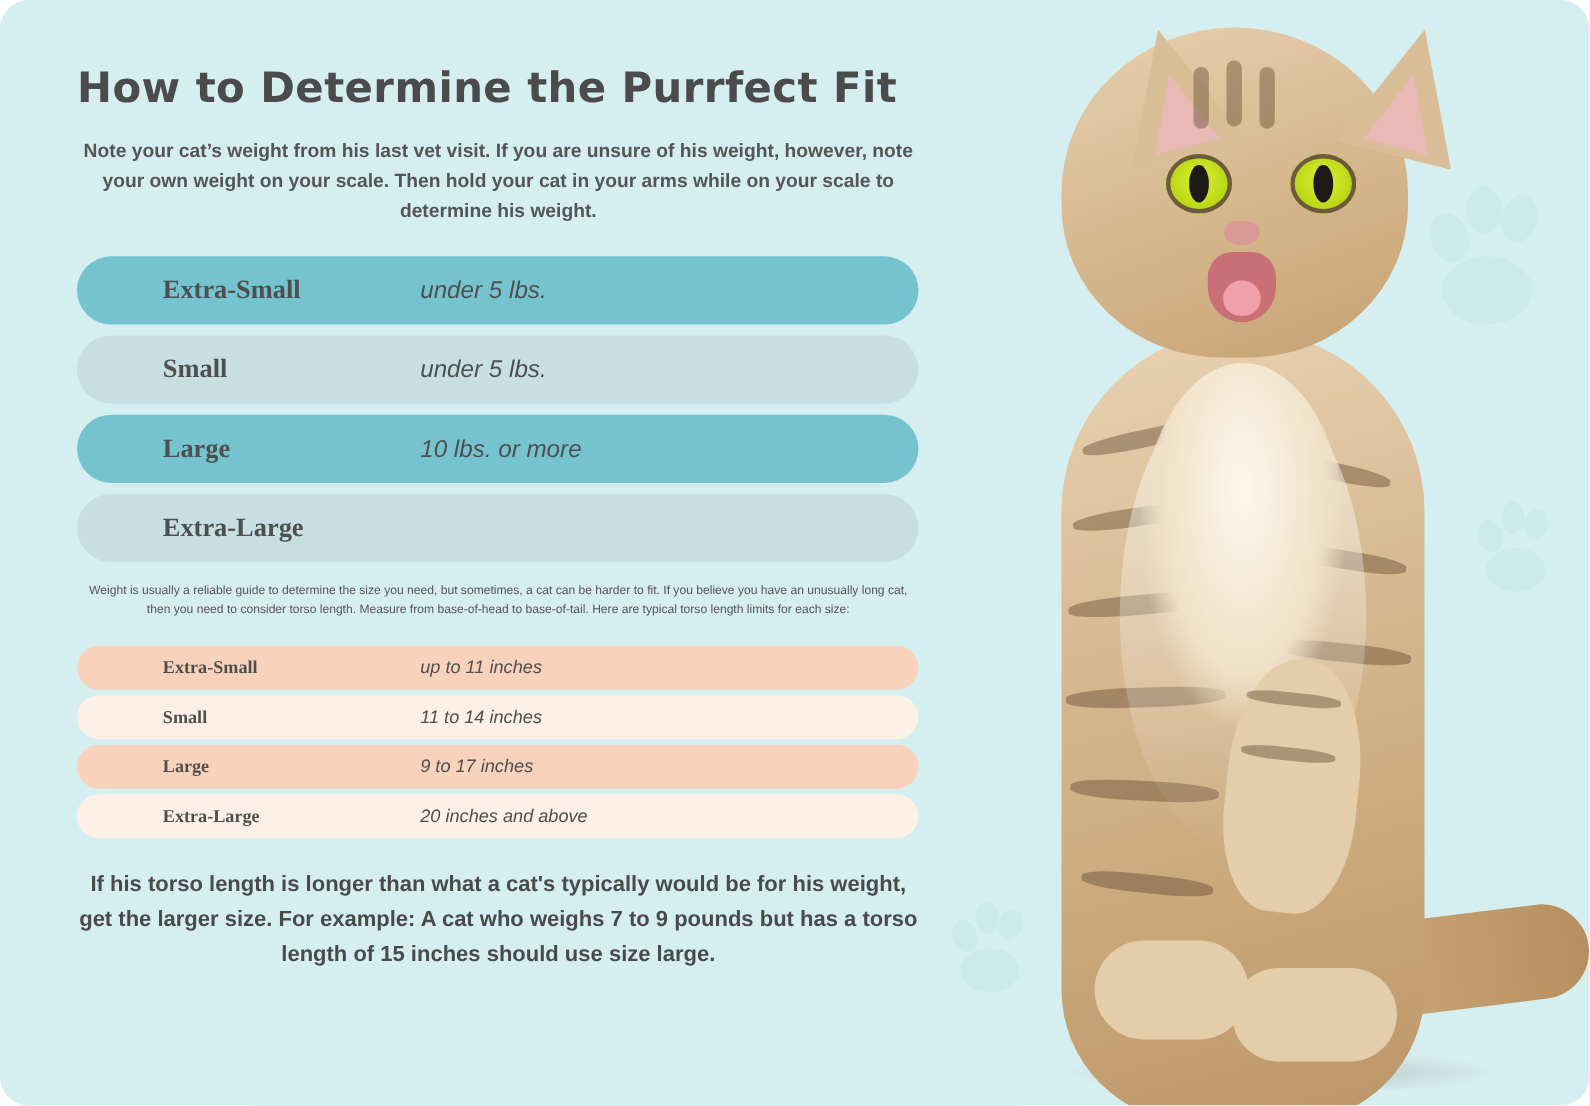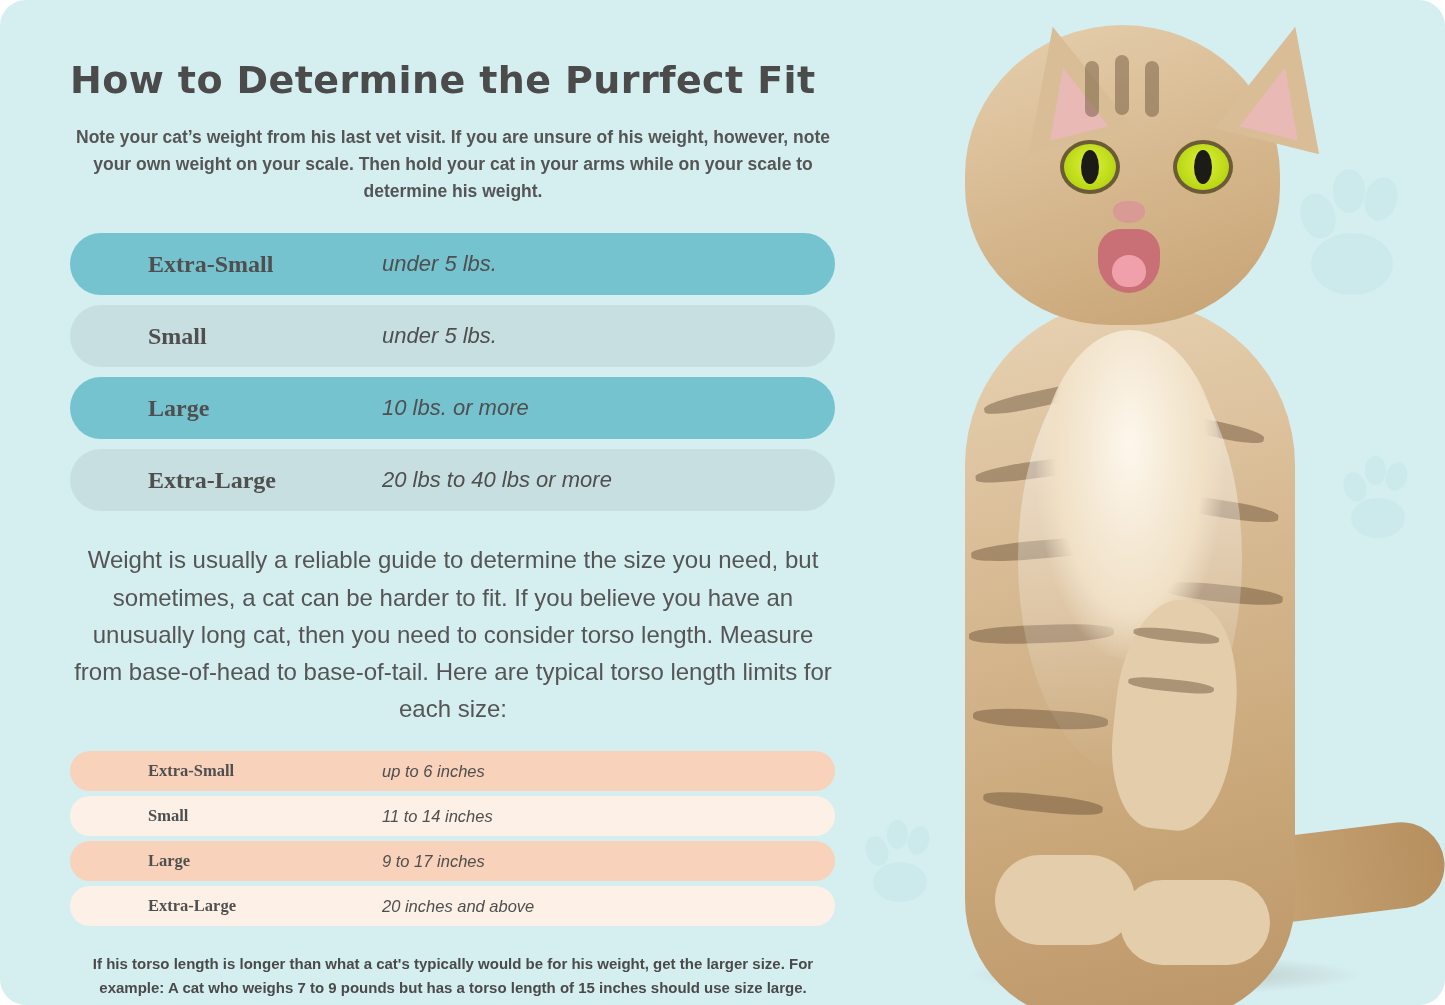--- a/index.html
+++ b/index.html
@@ -230,24 +230,24 @@
   }
   .row .value {
     font-size: 22px;
     color: #4f4f4f;
     font-style: italic;
   }
   .row.blue-dark  { background: #76c3d0; }
   .row.blue-light { background: #c7dfe0; }
 
   .midtext {
-    margin: 30px 0 0 0;
+    margin: 18px 0 0 0;
     width: 766px;
     text-align: center;
-    font-size: 24px;
+    font-size: 11px;
     line-height: 1.55;
     color: #555555;
   }
 
   .rows-torso {
     margin-top: 24px;
   }
   .row.small-row {
     height: 40px;
     border-radius: 20px;
@@ -264,21 +264,21 @@
     font-size: 16.5px;
     color: #4f4f4f;
   }
   .row.peach-dark  { background: #f8d2bb; }
   .row.peach-light { background: #fdf1e7; }
 
   .footnote {
     margin: 26px 0 0 0;
     width: 766px;
     text-align: center;
-    font-size: 15px;
+    font-size: 20px;
     line-height: 1.6;
     font-weight: bold;
     color: #4a4a4a;
   }
 </style>
 </head>
 <body>
 
 <div class="poster">
 
@@ -357,30 +357,29 @@
       <div class="row blue-light">
         <div class="label">Small</div>
         <div class="value">under 5 lbs.</div>
       </div>
       <div class="row blue-dark">
         <div class="label">Large</div>
         <div class="value">10 lbs. or more</div>
       </div>
       <div class="row blue-light">
         <div class="label">Extra-Large</div>
-        <div class="value">20 lbs to 40 lbs or more</div>
       </div>
     </div>
 
     <p class="midtext">Weight is usually a reliable guide to determine the size you need, but sometimes, a cat can be harder to fit. If you believe you have an unusually long cat, then you need to consider torso length. Measure from base-of-head to base-of-tail. Here are typical torso length limits for each size:</p>
 
     <div class="rows-torso">
       <div class="row small-row peach-dark">
         <div class="label">Extra-Small</div>
-        <div class="value">up to 6 inches</div>
+        <div class="value">up to 11 inches</div>
       </div>
       <div class="row small-row peach-light">
         <div class="label">Small</div>
         <div class="value">11 to 14 inches</div>
       </div>
       <div class="row small-row peach-dark">
         <div class="label">Large</div>
         <div class="value">9 to 17 inches</div>
       </div>
       <div class="row small-row peach-light">

